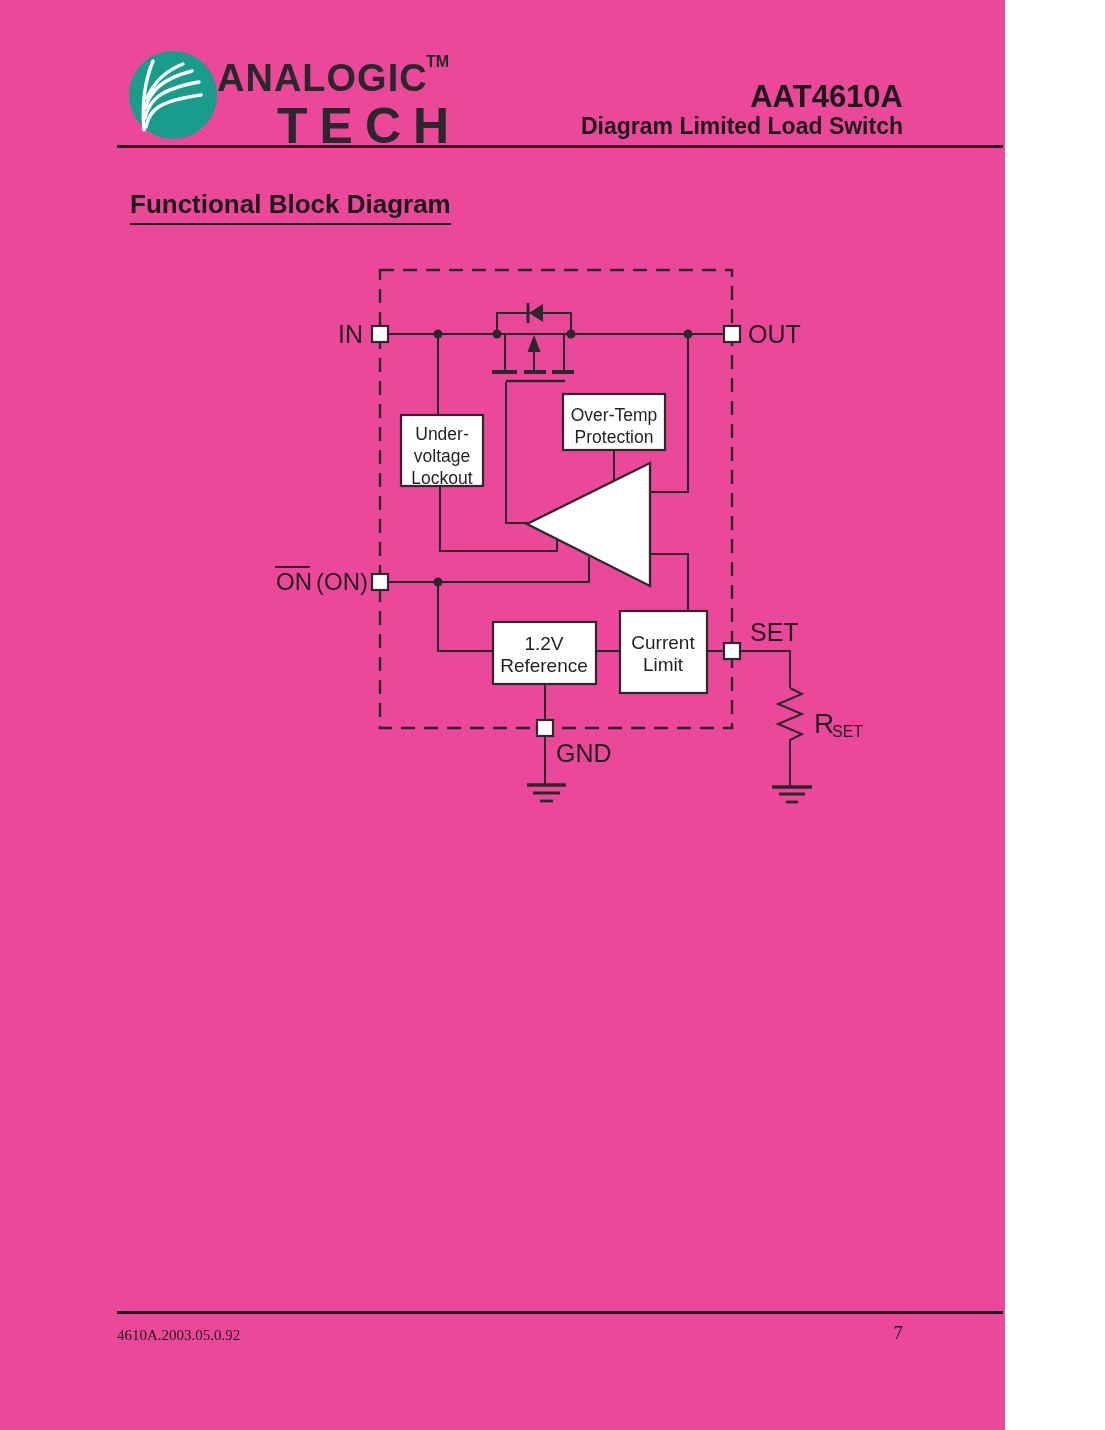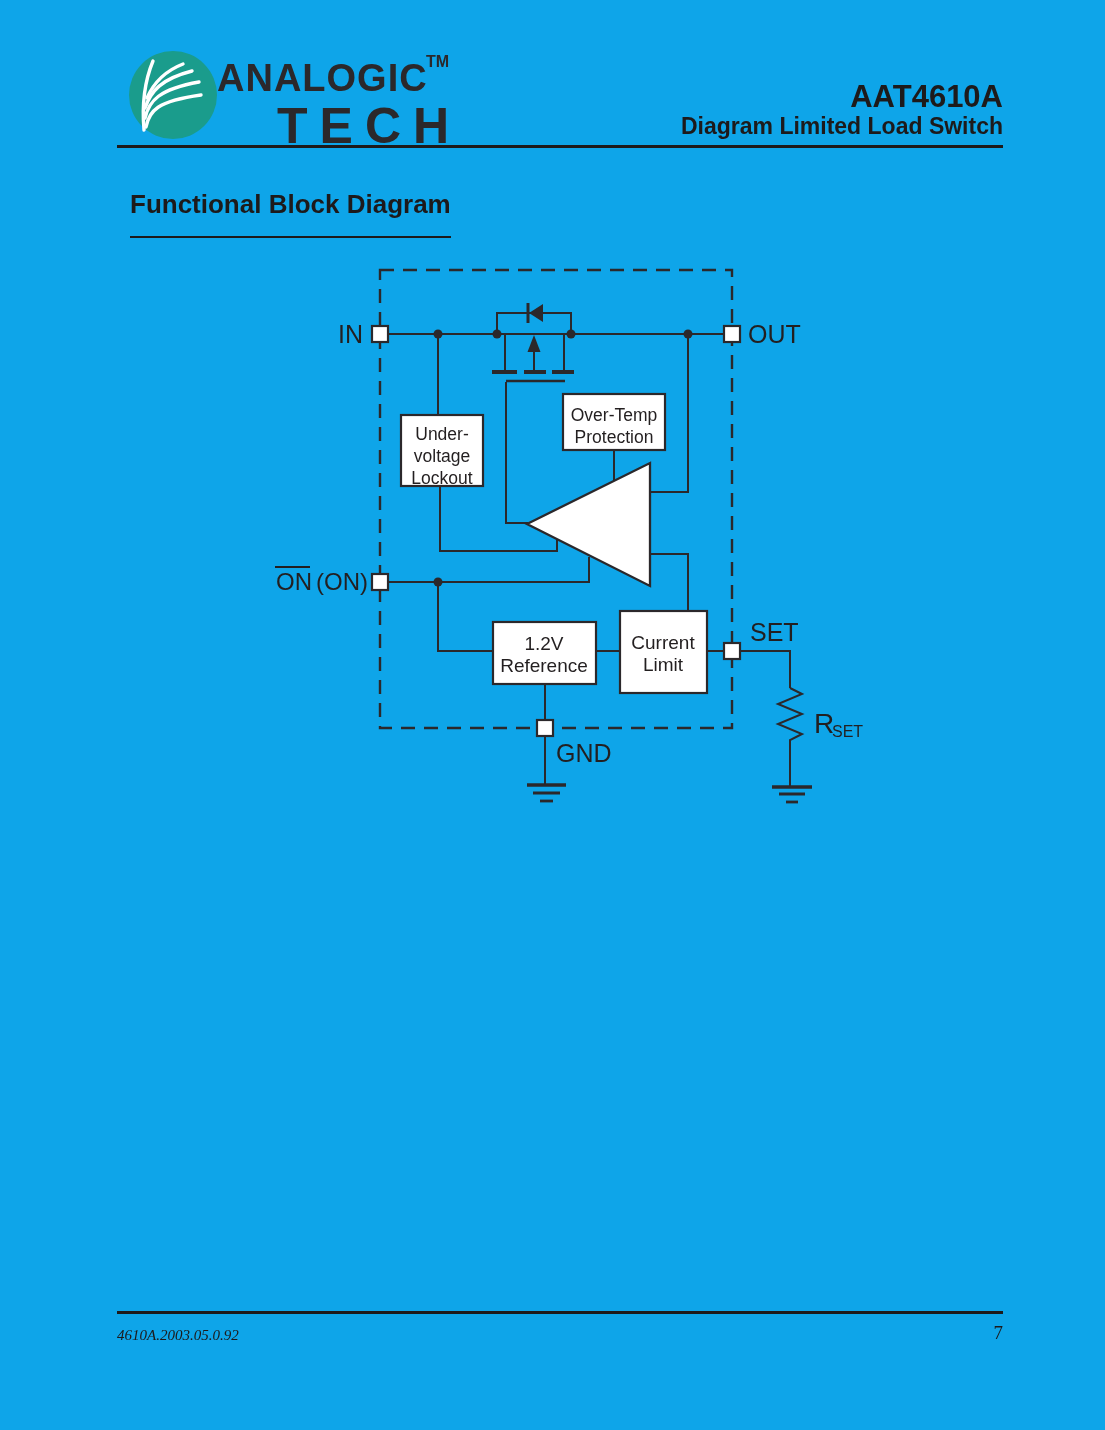--- a/index.html
+++ b/index.html
@@ -1,39 +1,39 @@
 <!DOCTYPE html>
 <html><head>
 <meta charset="utf-8">
 <style>
   html,body{margin:0;padding:0;background:#ffffff;}
   .page{
     position:relative;
-    width:1105px;height:1430px;
-    background:#0ea5e9;
+    width:1005px;height:1430px;
+    background:#ec4899;
     font-family:"Liberation Sans", sans-serif;
     color:#231f20;
     overflow:hidden;
   }
   .abs{position:absolute;}
   
   .brand-top{left:217px;top:57px;font-size:38px;font-weight:bold;letter-spacing:1px;color:#2b282b;}
   .brand-tm{left:426px;top:53px;font-size:16px;font-weight:bold;color:#2b282b;}
   .brand-bottom{left:277px;top:97px;font-size:50px;font-weight:bold;letter-spacing:12px;color:#2b282b;}
   .part-number{right:102px;top:79px;font-size:31px;font-weight:bold;color:#1d1a1b;}
   .subtitle{right:102px;top:113px;font-size:23px;font-weight:bold;color:#1d1a1b;}
   .header-rule{left:117px;top:145px;width:886px;height:3px;background:#1d1a1b;}
   
   .section-title{
     left:130px;top:189px;font-size:26px;font-weight:bold;color:#1d1a1b;
-    border-bottom:2.5px solid #1d1a1b;padding-bottom:16px;
+    border-bottom:2.5px solid #1d1a1b;padding-bottom:3px;
   }
   
   .footer-rule{left:117px;top:1311px;width:886px;height:3px;background:#1d1a1b;}
-  .footer-doc{left:117px;top:1327px;font-family:"Liberation Serif",serif;font-style:italic;font-size:15px;color:#1d1a1b;text-align:right;}
+  .footer-doc{left:117px;top:1327px;font-family:"Liberation Serif",serif;font-size:15px;color:#1d1a1b;text-align:right;}
   .footer-page{right:102px;top:1322px;font-family:"Liberation Serif",serif;font-size:19px;color:#1d1a1b;}
   svg text{font-family:"Liberation Sans",sans-serif;fill:#231f20;}
 </style>
 </head>
 <body>
 
 <div class="page">
 
   <div class="abs" style="left:127px;top:49px;width:92px;height:92px;">
     <svg width="92" height="92" viewBox="0 0 92 92">

